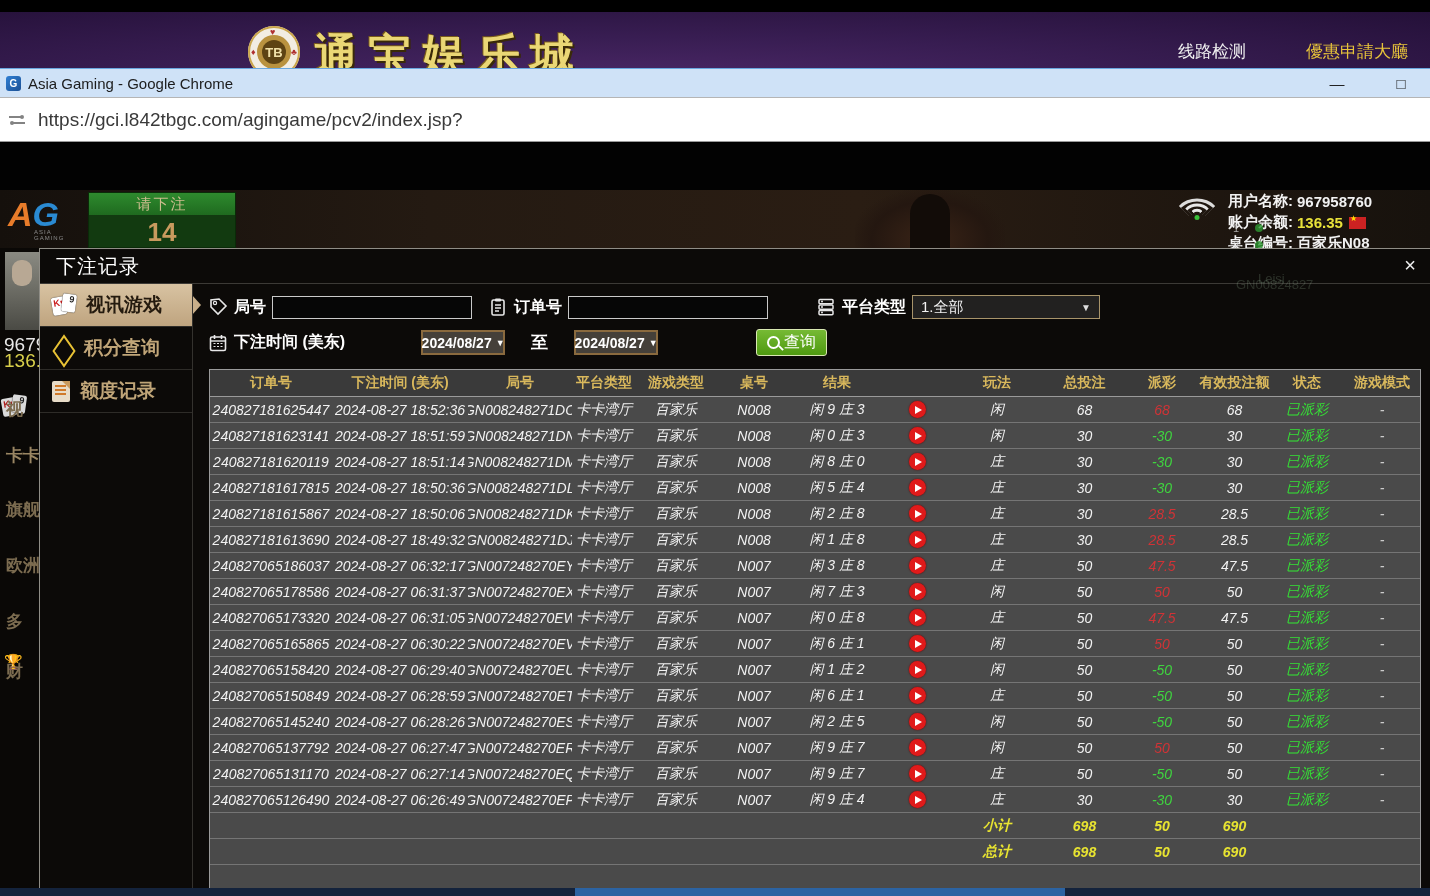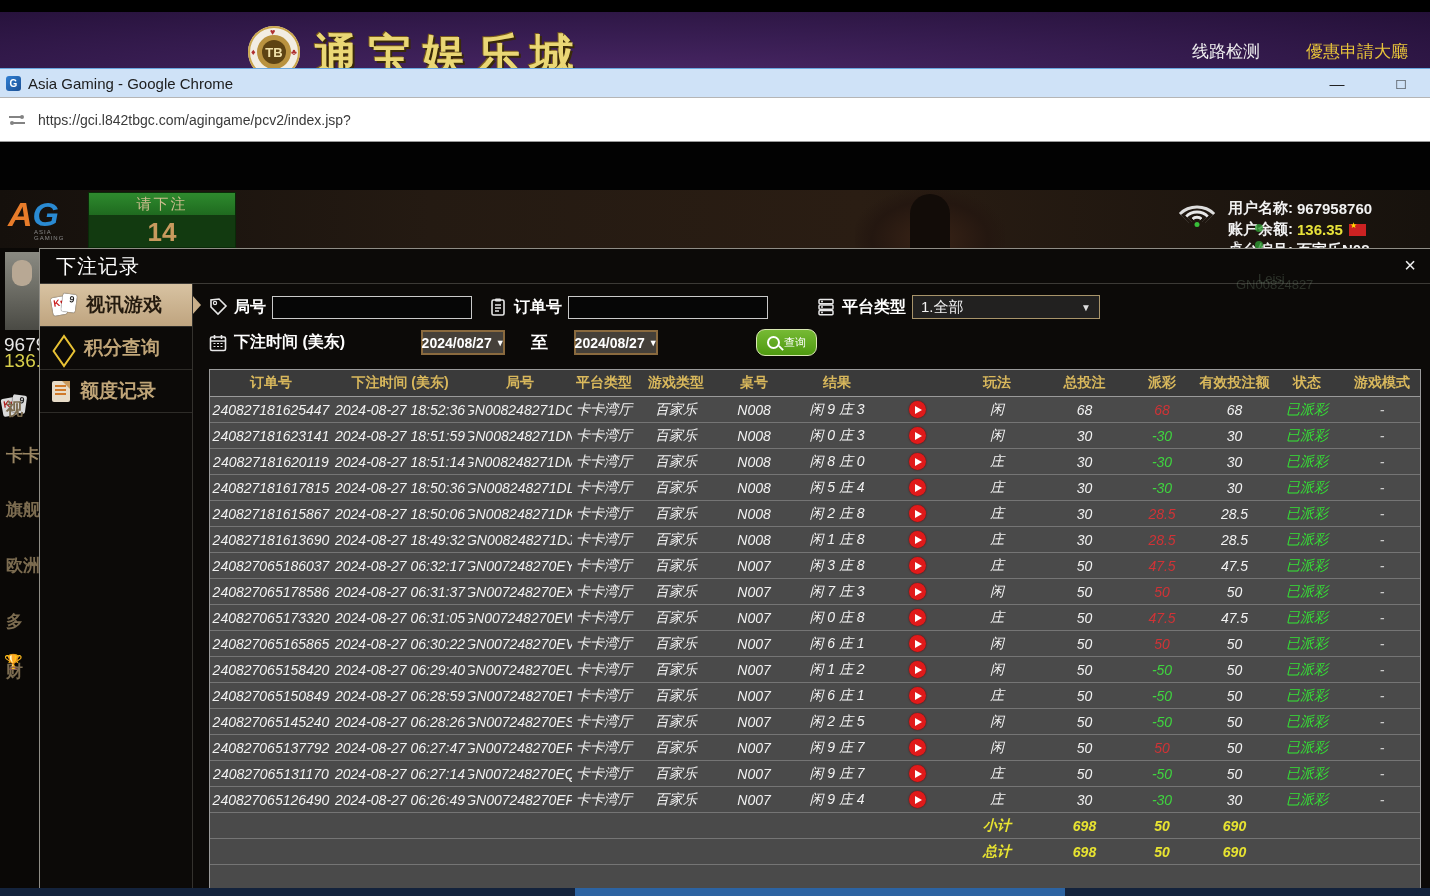--- a/index.html
+++ b/index.html
@@ -14,57 +14,57 @@
   .logo-wrap { position:absolute; left:248px; top:14px; display:flex; align-items:flex-start; gap:14px; }
   .chip { width:52px; height:52px; border-radius:50%; background:#f2ede2; position:relative;
           box-shadow:0 0 0 2px #caa64c inset; display:flex; align-items:center; justify-content:center; }
   .chip::before { content:""; position:absolute; inset:9px; border-radius:50%; background:#b9923f; }
   .chip .pip { position:absolute; font-size:9px; color:#b03030; }
   .chip .pip.p1{ top:1px; left:22px; } .chip .pip.p2{ bottom:1px; left:22px; }
   .chip .pip.p3{ left:3px; top:21px; } .chip .pip.p4{ right:3px; top:21px; }
   .chip-tb { position:relative; z-index:1; font-size:13px; font-weight:bold; color:#f0e0a8; background:#5d4313; border-radius:50%; width:24px; height:24px; display:flex; align-items:center; justify-content:center; }
   .logo-text { font-size:44px; font-weight:bold; color:#ead775; letter-spacing:10px;
                text-shadow:2px 2px 0 #3a2a08, -1px -1px 0 #7a5c1a; white-space:nowrap; }
-  .banner-links { position:absolute; right:22px; top:28px; display:flex; gap:46px; }
+  .banner-links { position:absolute; right:22px; top:28px; display:flex; gap:60px; }
   .banner-link { font-size:17px; color:#f0f0f0; cursor:pointer; }
   .banner-link.gold { color:#e8c43a; }
 
   
   .titlebar { position:absolute; left:0; top:68px; width:1430px; height:29px; background:#cfe2f7;
               border-top:1px solid #6aa8e0; display:flex; align-items:center; padding-left:6px; }
   .favicon { width:15px; height:15px; border-radius:3px; background:linear-gradient(135deg,#2f7fd3,#1b4f94);
              color:#fff; font-size:10px; font-weight:bold; display:flex; align-items:center; justify-content:center; margin-right:7px; }
   .win-title { font-size:15px; color:#1c1c1c; }
   .win-controls { position:absolute; right:18px; top:0; height:29px; display:flex; align-items:center; gap:42px; }
   .win-btn { font-size:15px; color:#222; width:22px; text-align:center; cursor:pointer; }
 
   
   .urlbar { position:absolute; left:0; top:97px; width:1430px; height:45px; background:#ffffff;
             border-top:1px solid #b5b5b5; border-bottom:1px solid #9a9a9a; display:flex; align-items:center; }
   .url-icon { margin:0 12px 0 8px; opacity:.75; }
-  .url-text { font-size:14px; color:#3a3a3a; }
+  .url-text { font-size:19px; color:#3a3a3a; }
 
   .mid-black { position:absolute; left:0; top:143px; width:1430px; height:47px; background:#020202; }
 
   
   .game-strip { position:absolute; left:0; top:190px; width:1430px; height:58px;
                 background:linear-gradient(90deg,#15100c 0%, #241a12 30%, #2a1d13 60%, #17120d 100%); overflow:hidden; }
   .dealer { position:absolute; left:855px; top:0px; width:150px; height:58px;
             background:radial-gradient(ellipse at 50% 85%, #3a2417 0%, #241710 55%, transparent 75%); }
   .dealer::before { content:""; position:absolute; left:55px; top:4px; width:40px; height:54px; border-radius:20px 20px 0 0; background:#120c08; }
   .ag-logo { position:absolute; left:0; top:8px; width:78px; height:44px; display:flex; flex-direction:column; justify-content:center; }
   .ag-letters { font-size:34px; font-weight:bold; font-style:italic; line-height:30px; padding-left:8px; }
   .ag-letters .a { color:#e87c2a; } .ag-letters .g { color:#2a8ad2; }
   .ag-sub { font-size:6px; color:#8a8a8a; letter-spacing:1px; padding-left:34px; }
   .bet-box { position:absolute; left:88px; top:2px; width:148px; height:56px; background:#123a10; border:1px solid #0a2a08; }
   .bet-box-top { height:22px; background:linear-gradient(#2e8a2e,#1f6a1f); display:flex; align-items:center; justify-content:center; }
   .bet-prompt { font-size:15px; color:#cdbd8e; letter-spacing:2px; }
   .bet-count { font-size:26px; font-weight:bold; color:#c89a5e; text-align:center; line-height:34px; }
 
-  .user-info { position:absolute; left:1228px; top:198px; width:202px; }
+  .user-info { position:absolute; left:1228px; top:191px; width:202px; }
   .ui-row { display:flex; align-items:center; height:21px; white-space:nowrap; }
   .ui-label { font-size:15px; font-weight:bold; color:#f2f2f2; }
   .ui-val { font-size:15px; font-weight:bold; color:#f2f2f2; margin-left:4px; }
   .ui-val.yellow { color:#e8e23a; }
   .flag { display:inline-block; width:17px; height:12px; background:#cc2222; margin-left:6px; position:relative; }
   .flag::before { content:"★"; position:absolute; left:1px; top:-3px; font-size:8px; color:#ffde00; }
   .wifi { position:absolute; left:-48px; top:2px; width:34px; height:26px; }
   .wifi span { position:absolute; left:50%; transform:translateX(-50%); border:solid #e8e8e8; border-width:3px 3px 0 0; border-radius:0 100% 0 0; transform:translateX(-50%) rotate(-45deg); }
   .wifi .w1 { width:26px; height:26px; top:0; opacity:.95; }
   .wifi .w2 { width:17px; height:17px; top:7px; }
@@ -130,21 +130,21 @@
   .f-icon { width:20px; height:20px; flex:0 0 auto; }
   .f-select { width:188px; height:24px; background:#222120; border:1px solid #a8946a; color:#f2f2f2;
               font-size:15px; display:flex; align-items:center; justify-content:space-between; padding:8px 8px; cursor:pointer; }
   .f-select .car { font-size:10px; color:#ddd; }
   .gap1 { width:16px; } .gap2 { width:48px; }
   .date-btn { width:84px; height:25px; background:#454039; border:2px solid #8a6a3e; color:#fff; font-weight:bold;
               font-size:14px; display:flex; align-items:center; justify-content:center; gap:4px; cursor:pointer; }
   .date-btn .car { font-size:9px; }
   .zhi { font-size:17px; font-weight:bold; color:#fff; margin:0 26px; }
   .search-btn { margin-left:98px; height:27px; padding:0 10px; background:linear-gradient(#76ba34,#4f9a10);
-                border:1px solid #d9e8b2; border-radius:9px; color:#fff; font-size:11px; display:flex; align-items:center; gap:4px; cursor:pointer; }
+                border:1px solid #d9e8b2; border-radius:3px; color:#fff; font-size:16px; display:flex; align-items:center; gap:4px; cursor:pointer; }
   .mag { width:13px; height:13px; border:2px solid #fff; border-radius:50%; position:relative; }
   .mag::after { content:""; position:absolute; left:9px; top:9px; width:6px; height:2px; background:#fff; transform:rotate(45deg); }
 
   
   :root { --cols:122px 136px 104px 64px 80px 76px 90px 70px 90px 85px 70px 75px 70px 80px; }
   .btable { position:absolute; left:169px; top:120px; width:1212px; height:520px; background:#4a4a4a; border:1px solid #9a9a9a; }
   .thead { display:grid; grid-template-columns:var(--cols); height:27px; background:#3a3a3a; border-bottom:1px solid #9a9a9a; }
   .thead .hc { display:flex; align-items:center; justify-content:center; font-size:14px; font-weight:bold; color:#d9b85c; white-space:nowrap; overflow:hidden; }
   .trow { display:grid; grid-template-columns:var(--cols); height:26px; border-bottom:1px solid #757575;font-style:italic; }
   .trow .tc { display:flex; align-items:center; justify-content:center; font-size:14px; color:#f2f2f2; white-space:nowrap; overflow:hidden; }

